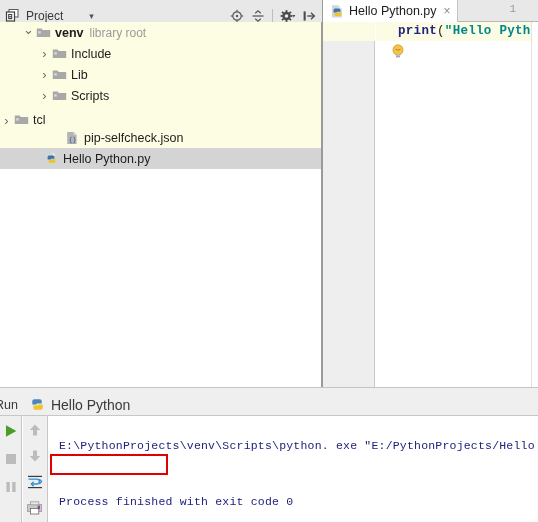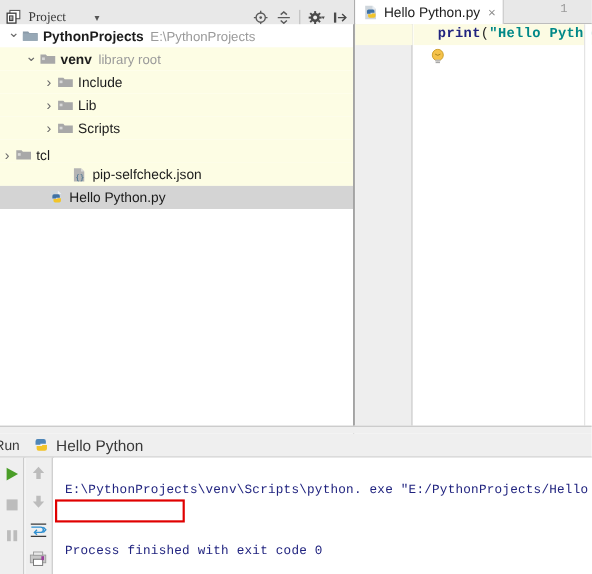--- a/index.html
+++ b/index.html
@@ -21,21 +21,20 @@
   .topbar {
     position: absolute;
     left: 0; top: 0;
     width: 322px;
     height: 32px;
     background: #e8e8e8;
     border-bottom: 1px solid #b8b8b8;
     display: flex;
     align-items: center;
     box-sizing: border-box;
-    font-family: Liberation Serif, serif;
   }
   .topbar .tb-icon {
     margin-left: 4px;
     width: 16px; height: 16px;
     display: flex; align-items: center; justify-content: center;
   }
   .topbar .tb-title {
     margin-left: 6px;
     font-size: 12px;
     color: #3a3a3a;
@@ -381,31 +380,20 @@
         <rect x="1.6" y="2.4" width="2.1" height="9.2" fill="#4a4a4a"></rect>
         <line x1="5.2" y1="7" x2="12" y2="7" stroke="#4a4a4a" stroke-width="1.3"></line>
         <path d="M9 3.8 L12.4 7 L9 10.2" fill="none" stroke="#4a4a4a" stroke-width="1.3"></path>
       </svg>
     </span>
   </div>
 </div>
 
 <div class="tree">
 
-  <div class="row" style="padding-left:6px;">
-    <span class="arrow open"></span>
-    <span class="ic">
-      <svg width="15" height="13" viewBox="0 0 15 13">
-        <path d="M0.8 2.6 L5.6 2.6 L6.8 4 L14.2 4 L14.2 11 L0.8 11 Z" fill="#8a9aa8"></path>
-        <path d="M0.8 4.4 L14.2 4.4 L14.2 11 L0.8 11 Z" fill="#97a8b6"></path>
-      </svg>
-    </span>
-    <span class="lbl bold">PythonProjects</span>
-    <span class="sub">E:\PythonProjects</span>
-  </div>
 
   <div class="row venv-scope" style="padding-left:22px;">
     <span class="arrow open"></span>
     <span class="ic">
       <svg width="15" height="13" viewBox="0 0 15 13">
         <path d="M0.8 2.6 L5.6 2.6 L6.8 4 L14.2 4 L14.2 11 L0.8 11 Z" fill="#a8a8a8"></path>
         <rect x="2.2" y="5.2" width="2.6" height="2.4" fill="#d8d8d8"></rect>
       </svg>
     </span>
     <span class="lbl bold">venv</span>

